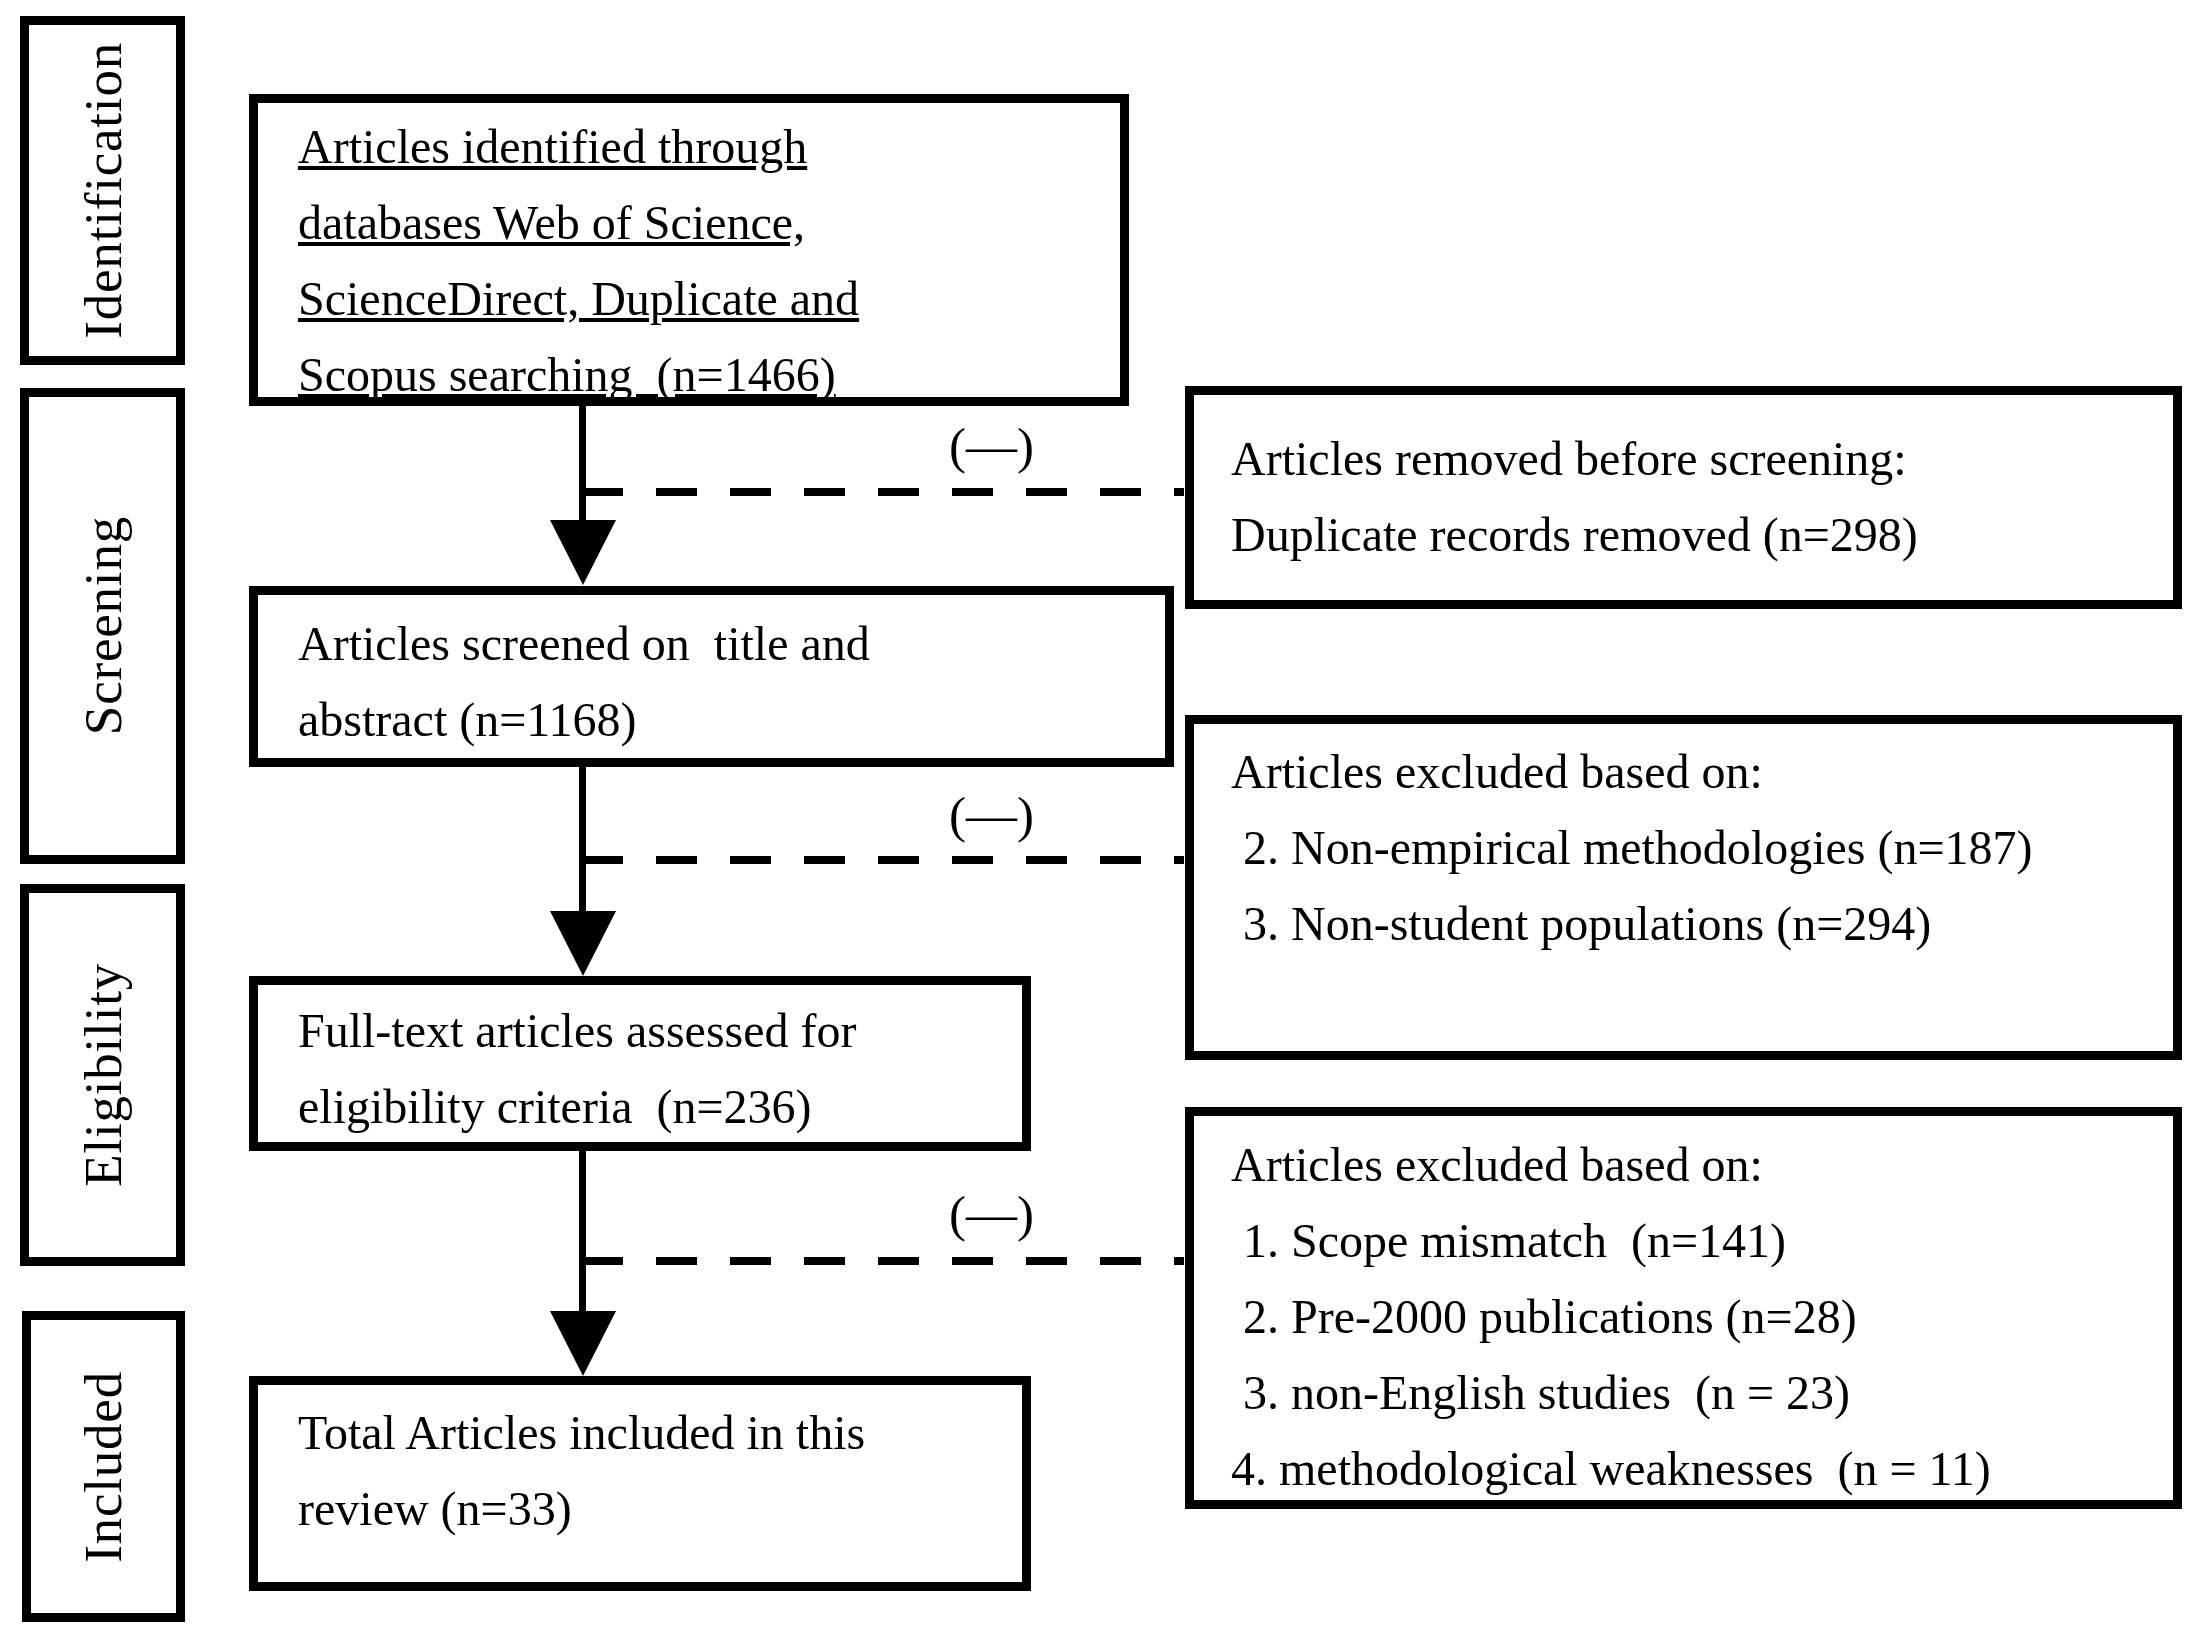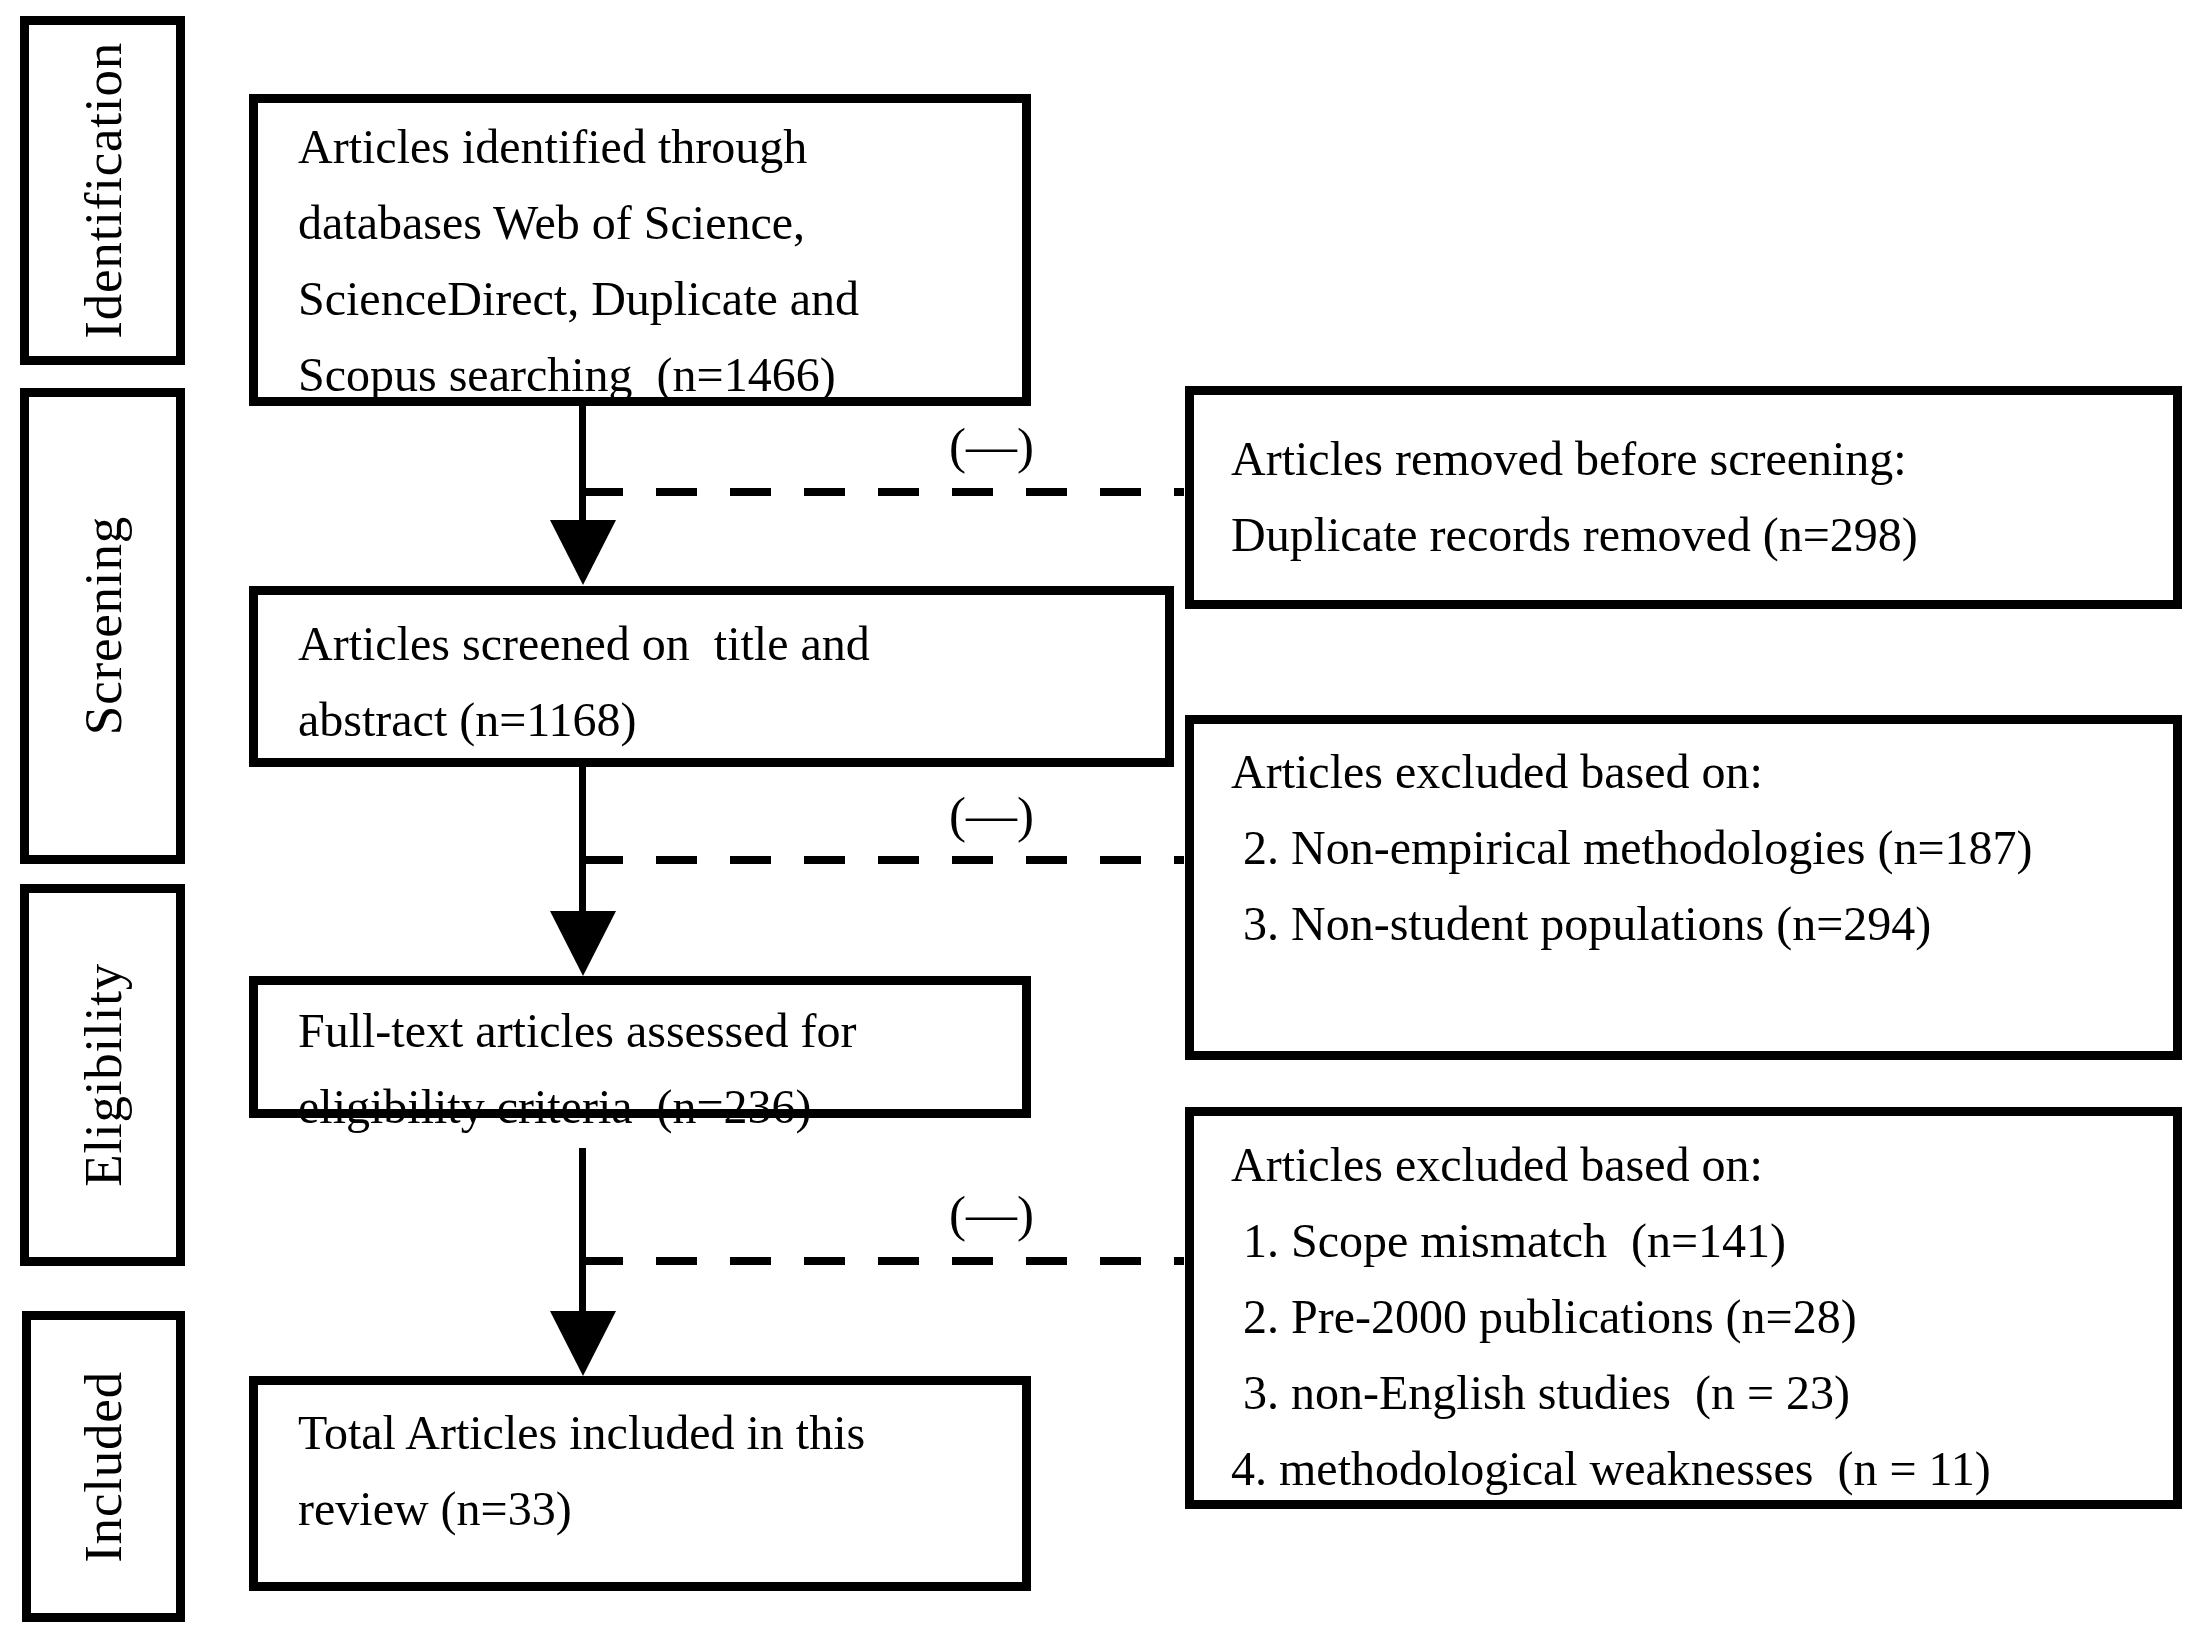--- a/index.html
+++ b/index.html
@@ -81,33 +81,33 @@
   </div>
 
   <div class="box stage" style="left:20px;top:884px;width:165px;height:382px;">
     <span class="vtext">Eligibility</span>
   </div>
 
   <div class="box stage" style="left:21.5px;top:1311px;width:163px;height:311px;">
     <span class="vtext">Included</span>
   </div>
 
-  <div class="box flowbox" style="left:249px;top:94px;width:782px;height:312px;">
+  <div class="box flowbox" style="left:249px;top:94px;width:880px;height:312px;text-decoration:underline;">
     <div class="ln">Articles identified through</div>
     <div class="ln">databases Web of Science,</div>
     <div class="ln">ScienceDirect, Duplicate and</div>
     <div class="ln">Scopus searching  (n=1466)</div>
   </div>
 
   <div class="box flowbox" style="left:249px;top:586px;width:925px;height:181px;padding-top:11px;">
     <div class="ln">Articles screened on  title and</div>
     <div class="ln">abstract (n=1168)</div>
   </div>
 
-  <div class="box flowbox" style="left:249px;top:976px;width:782px;height:142px;padding-top:8px;">
+  <div class="box flowbox" style="left:249px;top:976px;width:782px;height:175px;padding-top:8px;">
     <div class="ln">Full-text articles assessed for</div>
     <div class="ln">eligibility criteria  (n=236)</div>
   </div>
 
   <div class="box flowbox" style="left:249px;top:1376px;width:782px;height:215px;padding-top:9.6px;">
     <div class="ln">Total Articles included in this</div>
     <div class="ln">review (n=33)</div>
   </div>
 
   <div class="box sidebox" style="left:1185px;top:386px;width:997px;height:223px;padding-top:25.5px;">

